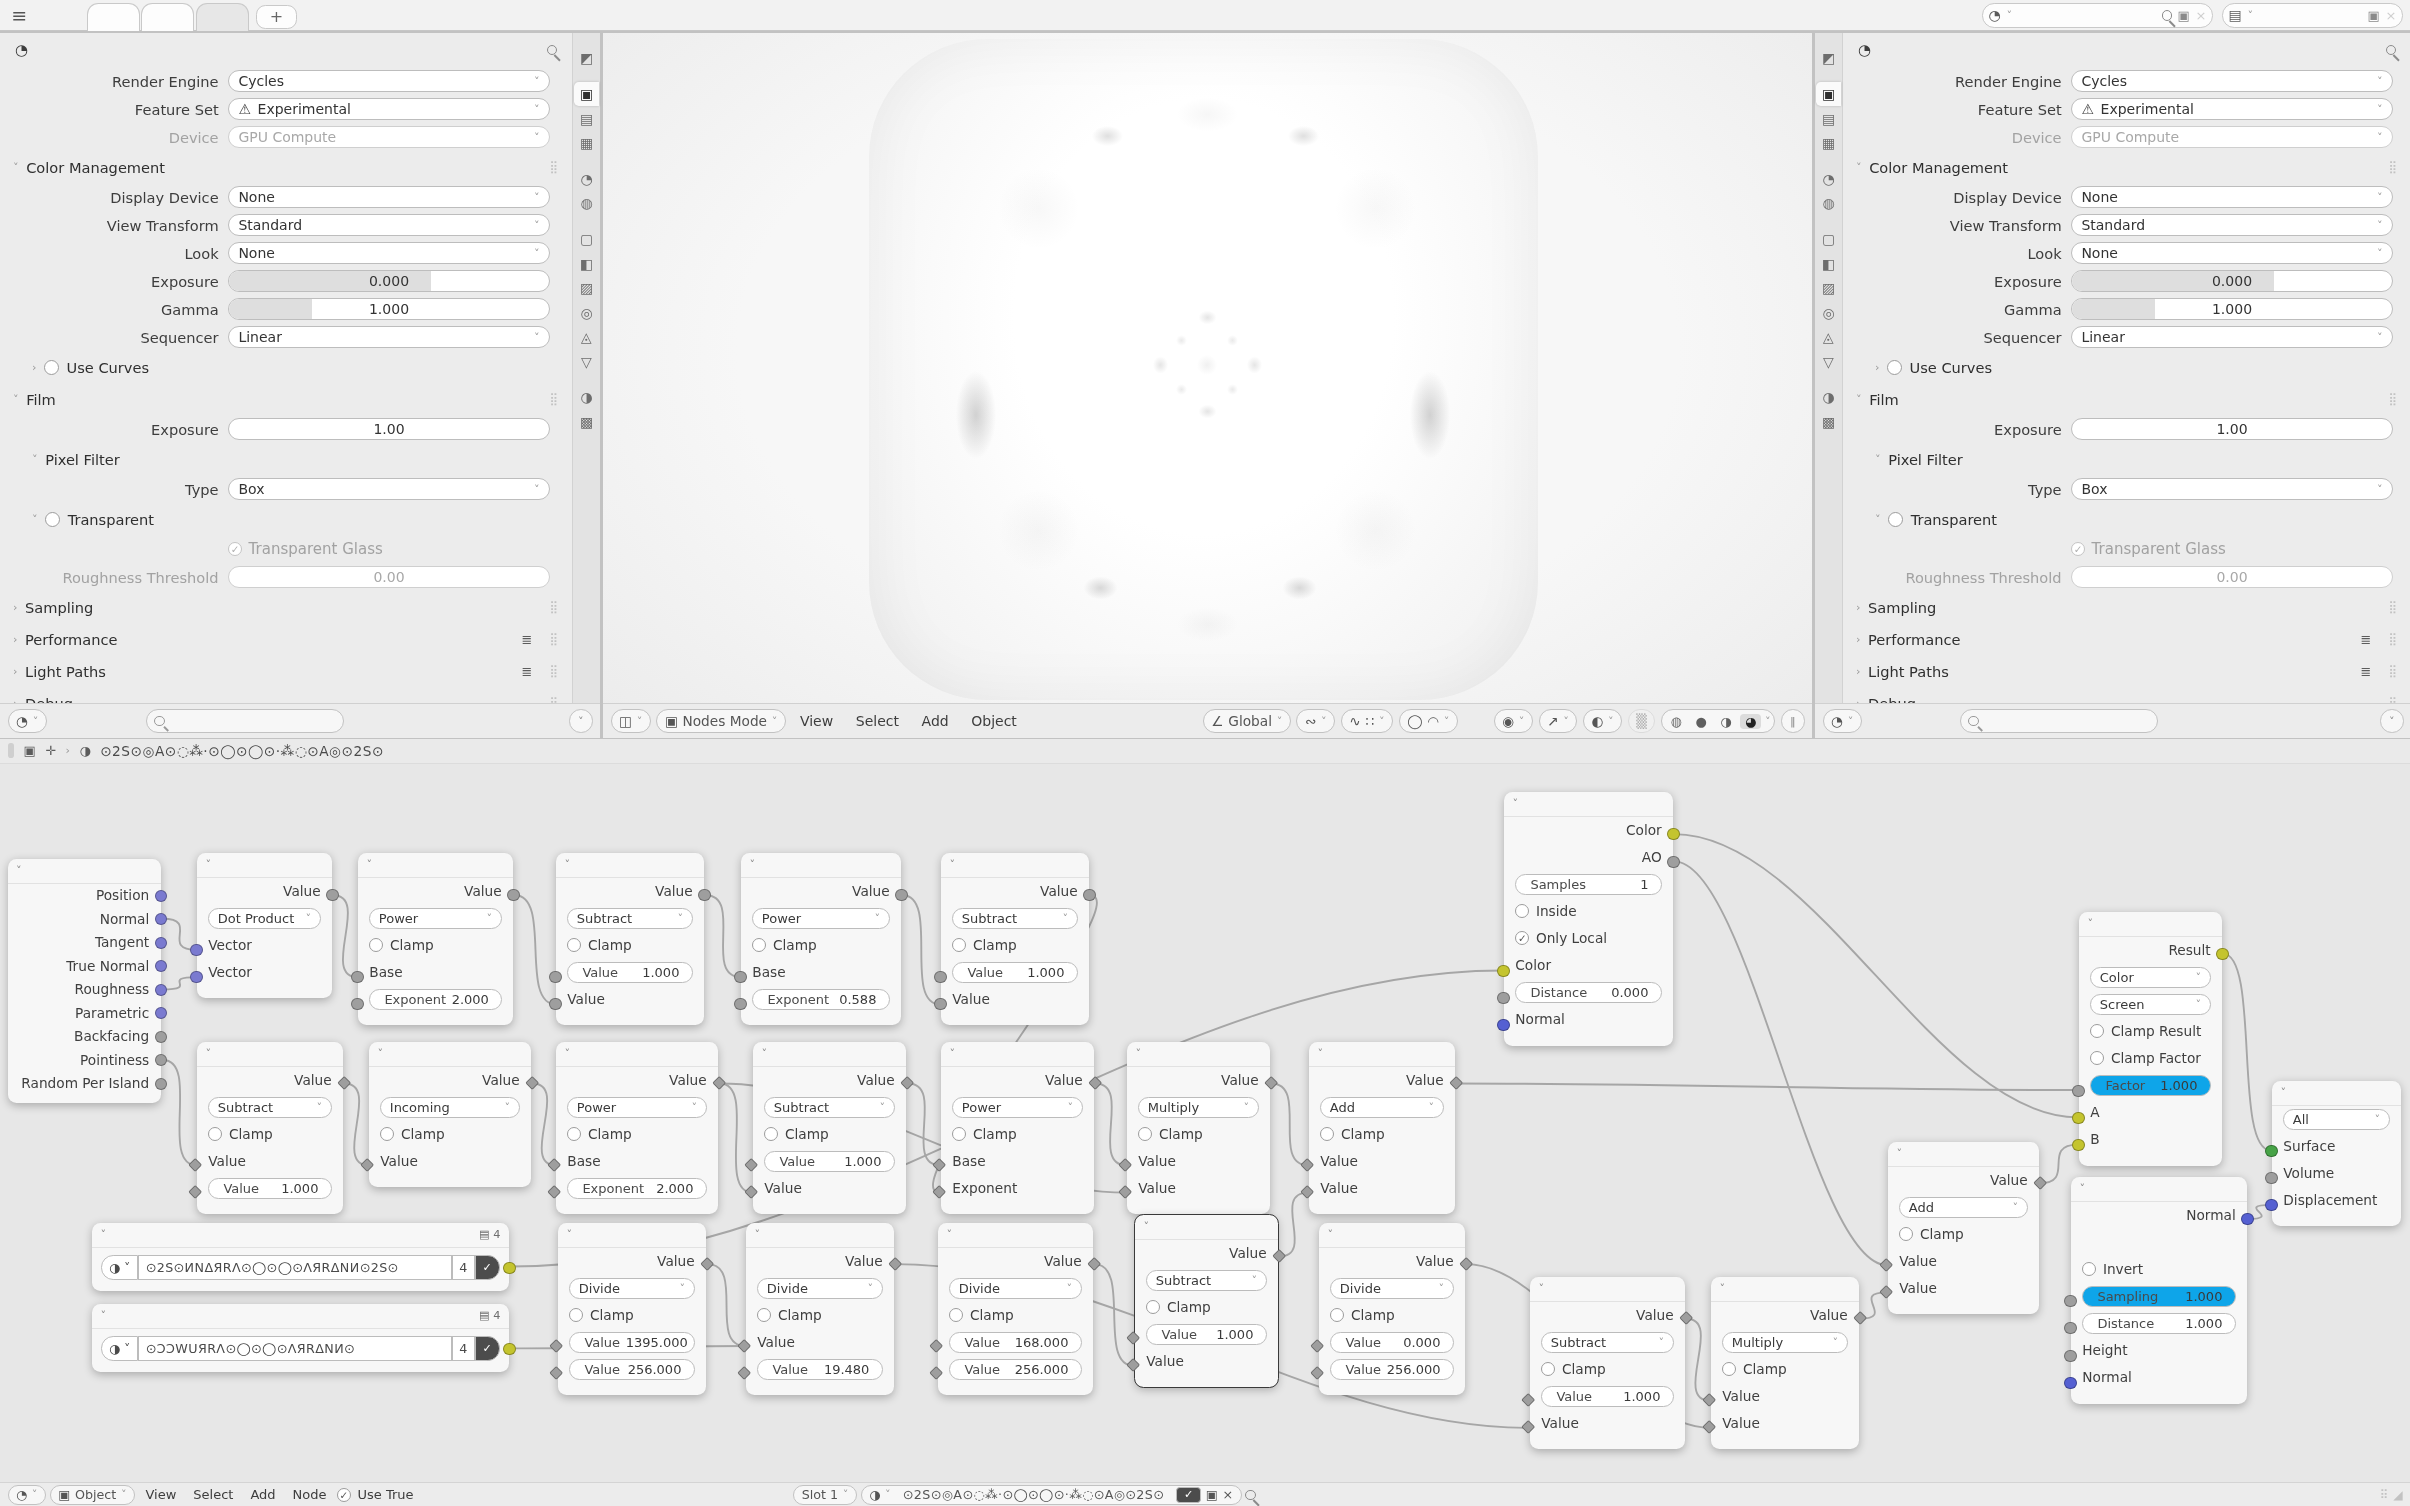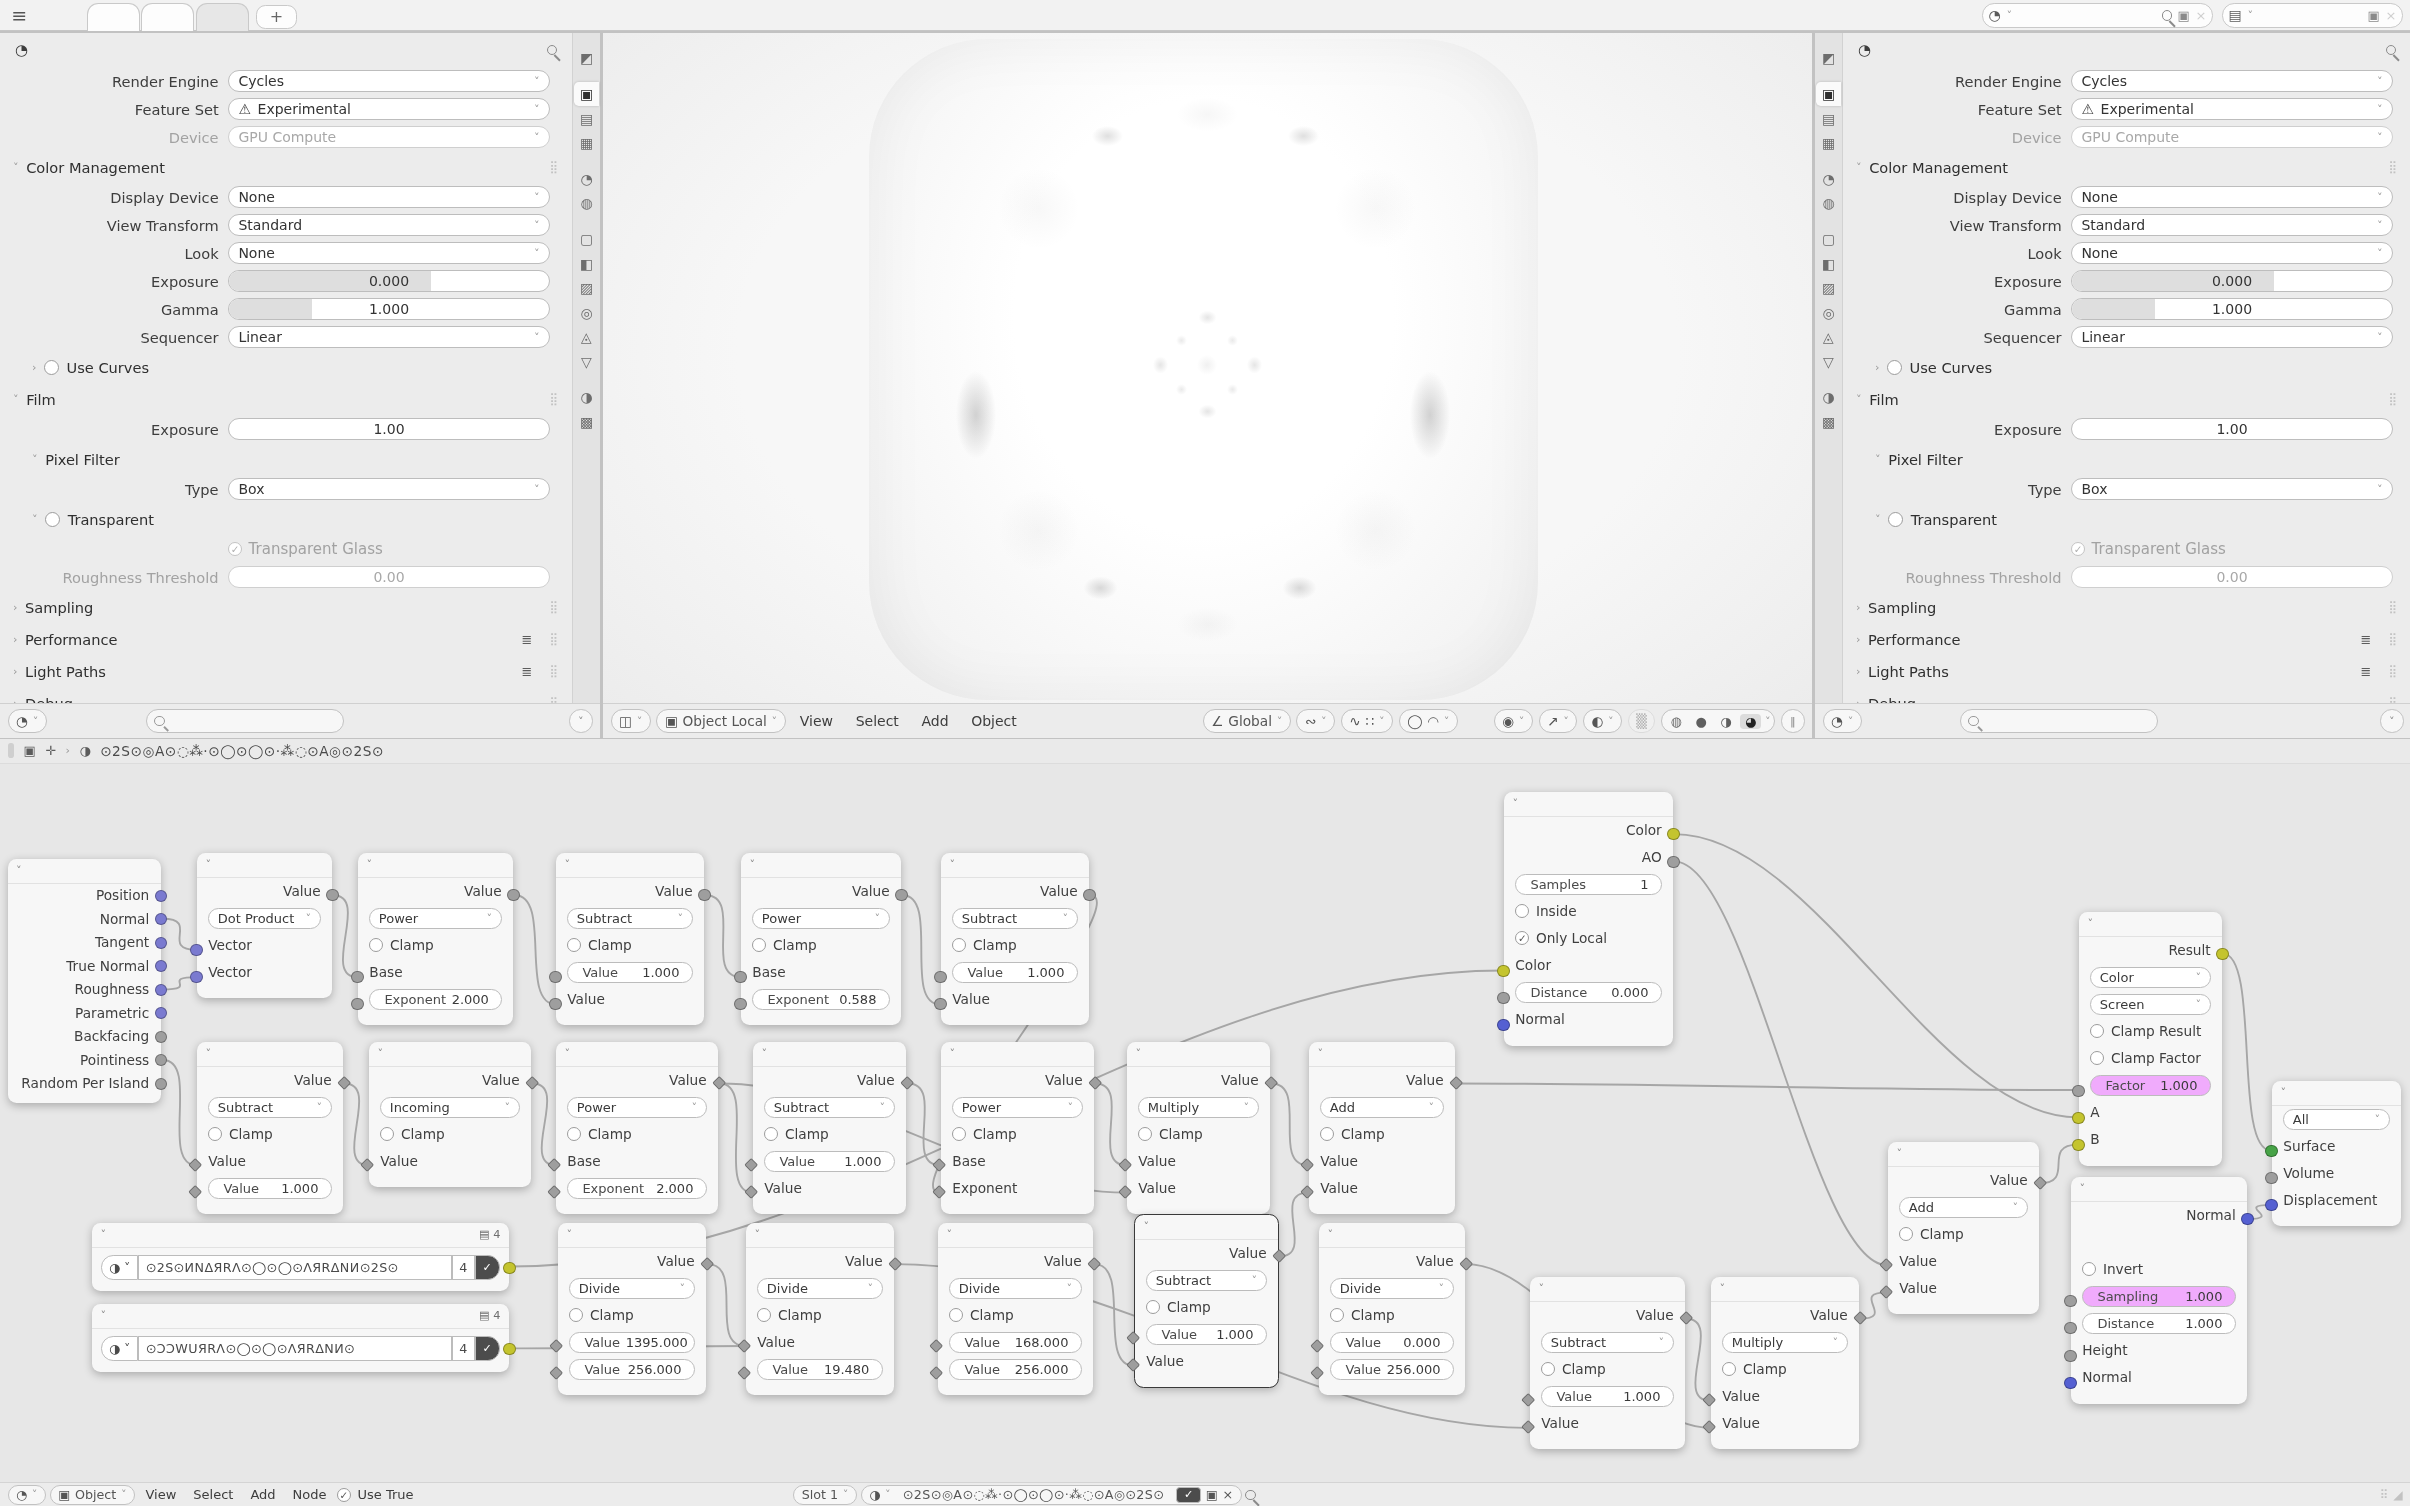--- a/index.html
+++ b/index.html
@@ -97,21 +97,21 @@
   .node.sel { outline:1.9px solid #3a3a3a; }
   .nhdr { height:24.5px; display:flex; align-items:center; padding:0 8.5px; border-bottom:0.9px solid #e2e2e2; color:#8a8a8a; font-size:11.3px; }
   .nhdr .badge { margin-left:auto; color:#6f6f6f; font-size:11.3px; }
   .nrow { height:27px; display:flex; align-items:center; padding:0 11.3px; position:relative; }
   .nrow.g { height:23.5px; }
   .outlab { margin-left:auto; }
   .npill { flex:1; height:21px; border:0.9px solid #bcbcbc; border-radius:10.4px; background:#fff;
       display:flex; align-items:center; padding:0 8.5px; gap:5.6px; font-size:13px; color:#3a3a3a; position:relative; overflow:hidden;}
   .npill .val { flex:1; }
   .npill .chev { margin-left:auto; }
-  .npill.fill1 { background:#f0abfc; }
+  .npill.fill1 { background:#0ea5e9; }
   .npill .flab { color:#4a4a4a; padding-left:5.6px; }
   .npill .fval { margin-left:auto; padding-right:3.8px; }
   .nck { display:flex; align-items:center; gap:6.6px; }
   .nck .ckc { width:14px; height:14px; }
   .sock { position:absolute; width:12.2px; height:12.2px; border-radius:50%; border:0.9px solid rgba(0,0,0,.3); }
   .sock.d { width:10.4px; height:10.4px; border-radius:1.9px; transform:rotate(45deg); }
   .idrow { height:32px; display:flex; align-items:center; padding:0 9.4px; gap:0; }
   .idbox { height:24.5px; border:0.9px solid #bcbcbc; background:#fff; display:flex; align-items:center; padding:0 6.6px; font-size:12.7px; color:#4a4a4a; }
   .idbox.first { border-radius:12.2px 0 0 12.2px; }
   .idbox.last { border-radius:0 12.2px 12.2px 0; }
@@ -573,21 +573,21 @@
       <div class="spot" style="left: 296px; top: 52px; width: 85px; height: 47px; background: radial-gradient(closest-side, rgba(110, 110, 110, 0.06), transparent 72%);"></div>
       <div class="spot" style="left: 296px; top: 562px; width: 85px; height: 47px; background: radial-gradient(closest-side, rgba(110, 110, 110, 0.06), transparent 72%);"></div>
     </div>
   <div id="vp-footer">
       <div class="ftpill">
         <span>◫</span>
         <span class="chev">˅</span>
       </div>
       <div class="ftpill">
         <span>▣</span>
-        <span>Object Local</span>
+        <span>Nodes Mode</span>
         <span class="chev">˅</span>
       </div>
       <span class="menu">View</span>
       <span class="menu">Select</span>
       <span class="menu">Add</span>
       <span class="menu">Object</span>
       <span style="flex: 1 1 0%;"></span>
       <div class="ftpill">
         <span>∠</span>
         <span>Global</span>

